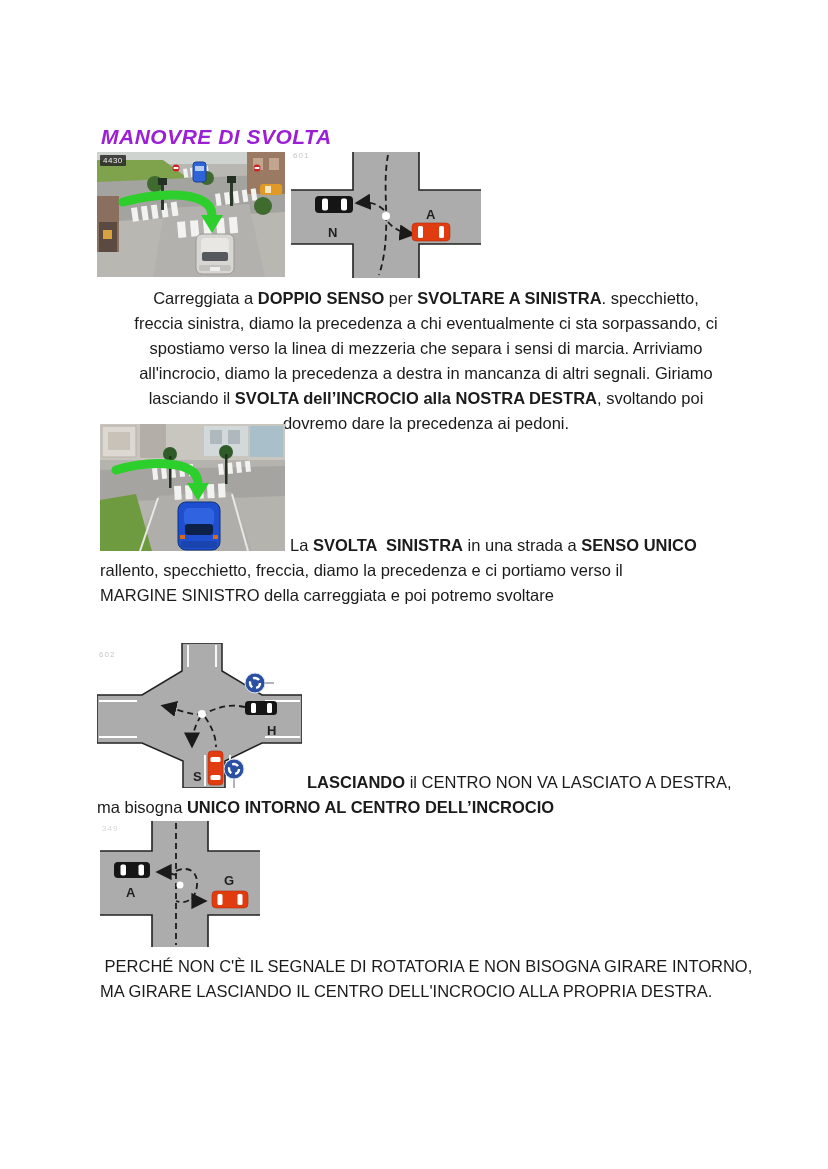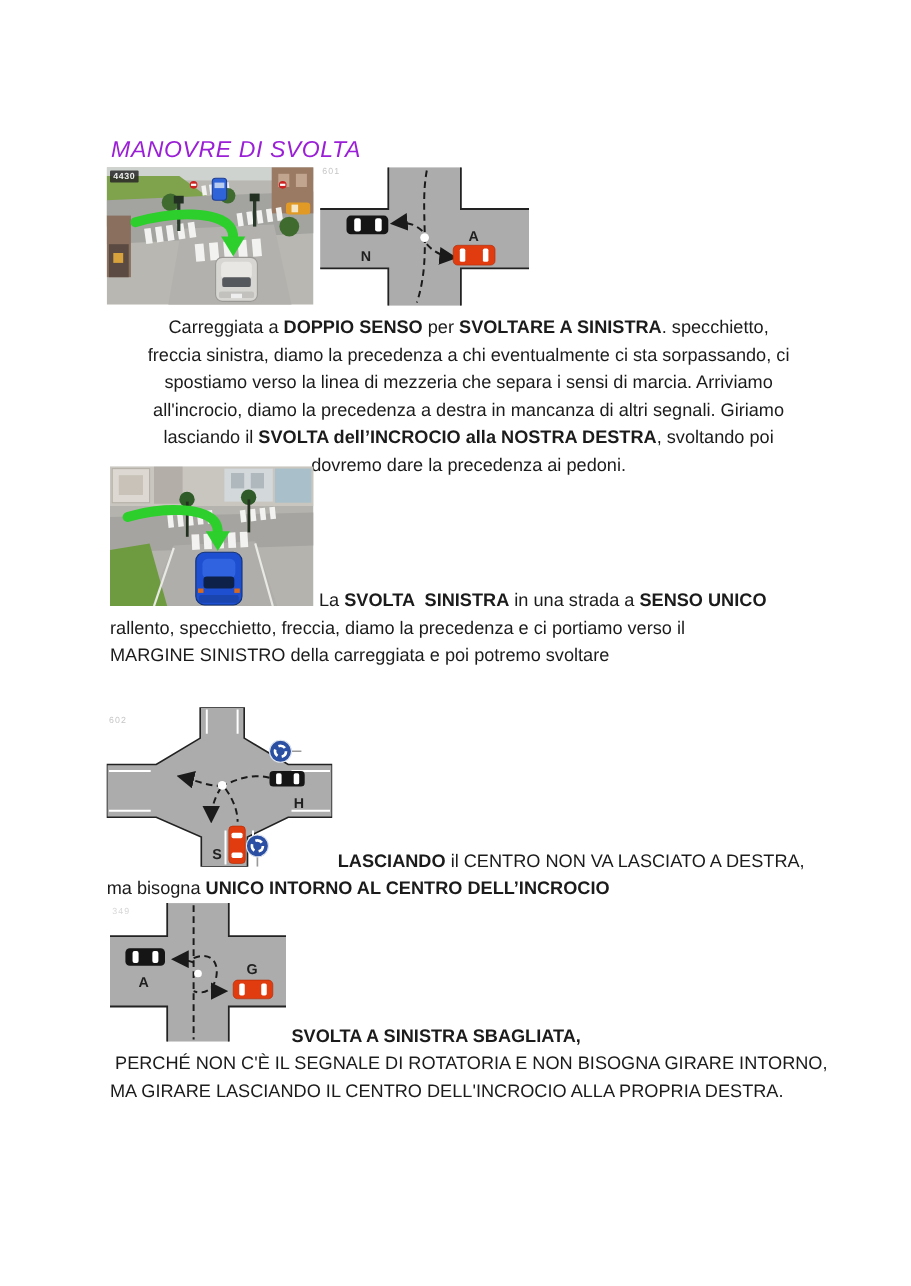--- a/index.html
+++ b/index.html
@@ -1,24 +1,24 @@
 <!DOCTYPE html>
 <html><head>
 <meta charset="utf-8">
 <style>
   html,body{margin:0;padding:0;background:#ffffff;}
   .page{position:relative;width:828px;height:1169px;background:#ffffff;overflow:hidden;
         font-family:"Liberation Sans","DejaVu Sans",sans-serif;color:#1b1b1b;}
   .title{position:absolute;left:101px;top:124px;margin:0;font-size:21px;line-height:26px;
-         font-weight:normal;font-style:italic;letter-spacing:.5px;color:#9a1fd6;}
+         font-weight:bold;font-style:italic;letter-spacing:.5px;color:#9a1fd6;}
   .fig-row{position:absolute;left:97px;top:152px;display:flex;gap:6px;}
   .fig{position:relative;}
   .fig svg{display:block;}
   .photo-tag{position:absolute;top:3px;left:3px;background:rgba(40,40,40,.85);color:#f2f2f2;
-             font-size:8px;font-weight:bold;padding:1px 3px;border-radius:1px;letter-spacing:.5px;}
+             font-size:8px;font-weight:normal;padding:1px 3px;border-radius:1px;letter-spacing:.5px;}
   .faint-tag{position:absolute;top:-1px;left:2px;color:#c6c6c6;font-size:8px;letter-spacing:1px;}
   .para{position:absolute;margin:0;font-size:16.5px;line-height:25px;white-space:pre-wrap;}
   .para .b{font-weight:bold;}
   .inline-fig{display:inline-block;position:relative;vertical-align:baseline;margin-right:5px;}
   .inline-fig svg{display:block;}
   #p1{left:100px;top:286px;width:652px;text-align:center;}
   #p2{left:100px;top:424px;width:656px;}
   #p3{left:97px;top:643px;width:660px;}
   #p4{left:100px;top:821px;width:668px;}
   svg text{font-family:"Liberation Sans","DejaVu Sans",sans-serif;font-weight:bold;font-size:13px;fill:#1f1f1f;}
@@ -288,17 +288,17 @@
         <rect x="6.5" y="2.5" width="5.5" height="11" rx="1.8" fill="#fff"></rect>
         <rect x="24.5" y="2.5" width="5.5" height="11" rx="1.8" fill="#fff"></rect>
       </g>
       <text x="26" y="76">A</text>
       <g transform="translate(112,70)">
         <rect width="36" height="17" rx="4" fill="#e03c10" stroke="#b32d08" stroke-width=".6"></rect>
         <rect x="5.5" y="3" width="5" height="11" rx="1.5" fill="#fff"></rect>
         <rect x="25.5" y="3" width="5" height="11" rx="1.5" fill="#fff"></rect>
       </g>
       <text x="124" y="64">G</text>
-    </svg><span class="faint-tag" style="top:-5px;color:#d7d7d7;">349</span></span><span><span class="b">SVOLTA A SINISTRA SBAGLIATA,</span><span>
+    </svg><span class="faint-tag" style="top:-5px;color:#d7d7d7;">349</span></span><span><span>
  PERCHÉ NON C'È IL SEGNALE DI ROTATORIA E NON BISOGNA GIRARE INTORNO,
 MA GIRARE LASCIANDO IL CENTRO DELL'INCROCIO ALLA PROPRIA DESTRA.</span></span></p>
 
 </div>
 
 </body></html>

